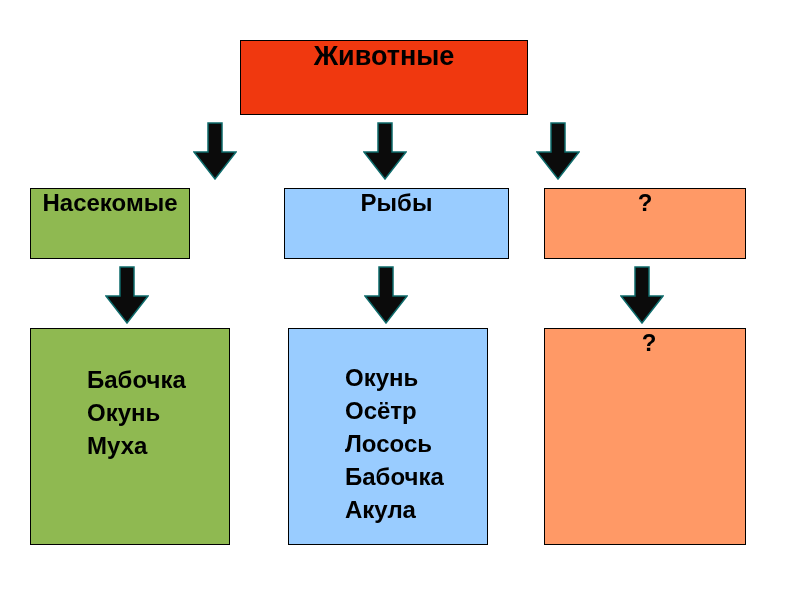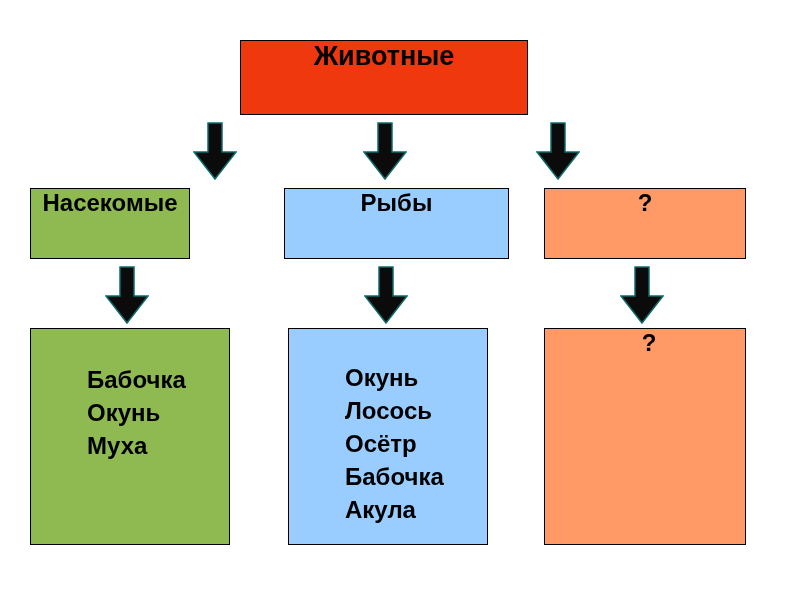--- a/index.html
+++ b/index.html
@@ -127,22 +127,22 @@
     <div class="list-inner">
       <div>Бабочка</div>
       <div>Окунь</div>
       <div>Муха</div>
     </div>
   </div>
 
   <div class="box list-box list-blue">
     <div class="list-inner tight">
       <div>Окунь</div>
+      <div>Осётр</div>
       <div>Лосось</div>
-      <div>Осётр</div>
       <div>Бабочка</div>
       <div>Акула</div>
     </div>
   </div>
 
   <div class="box list-box list-orange center-content">
     <span>?</span>
   </div>
 
 </div>

